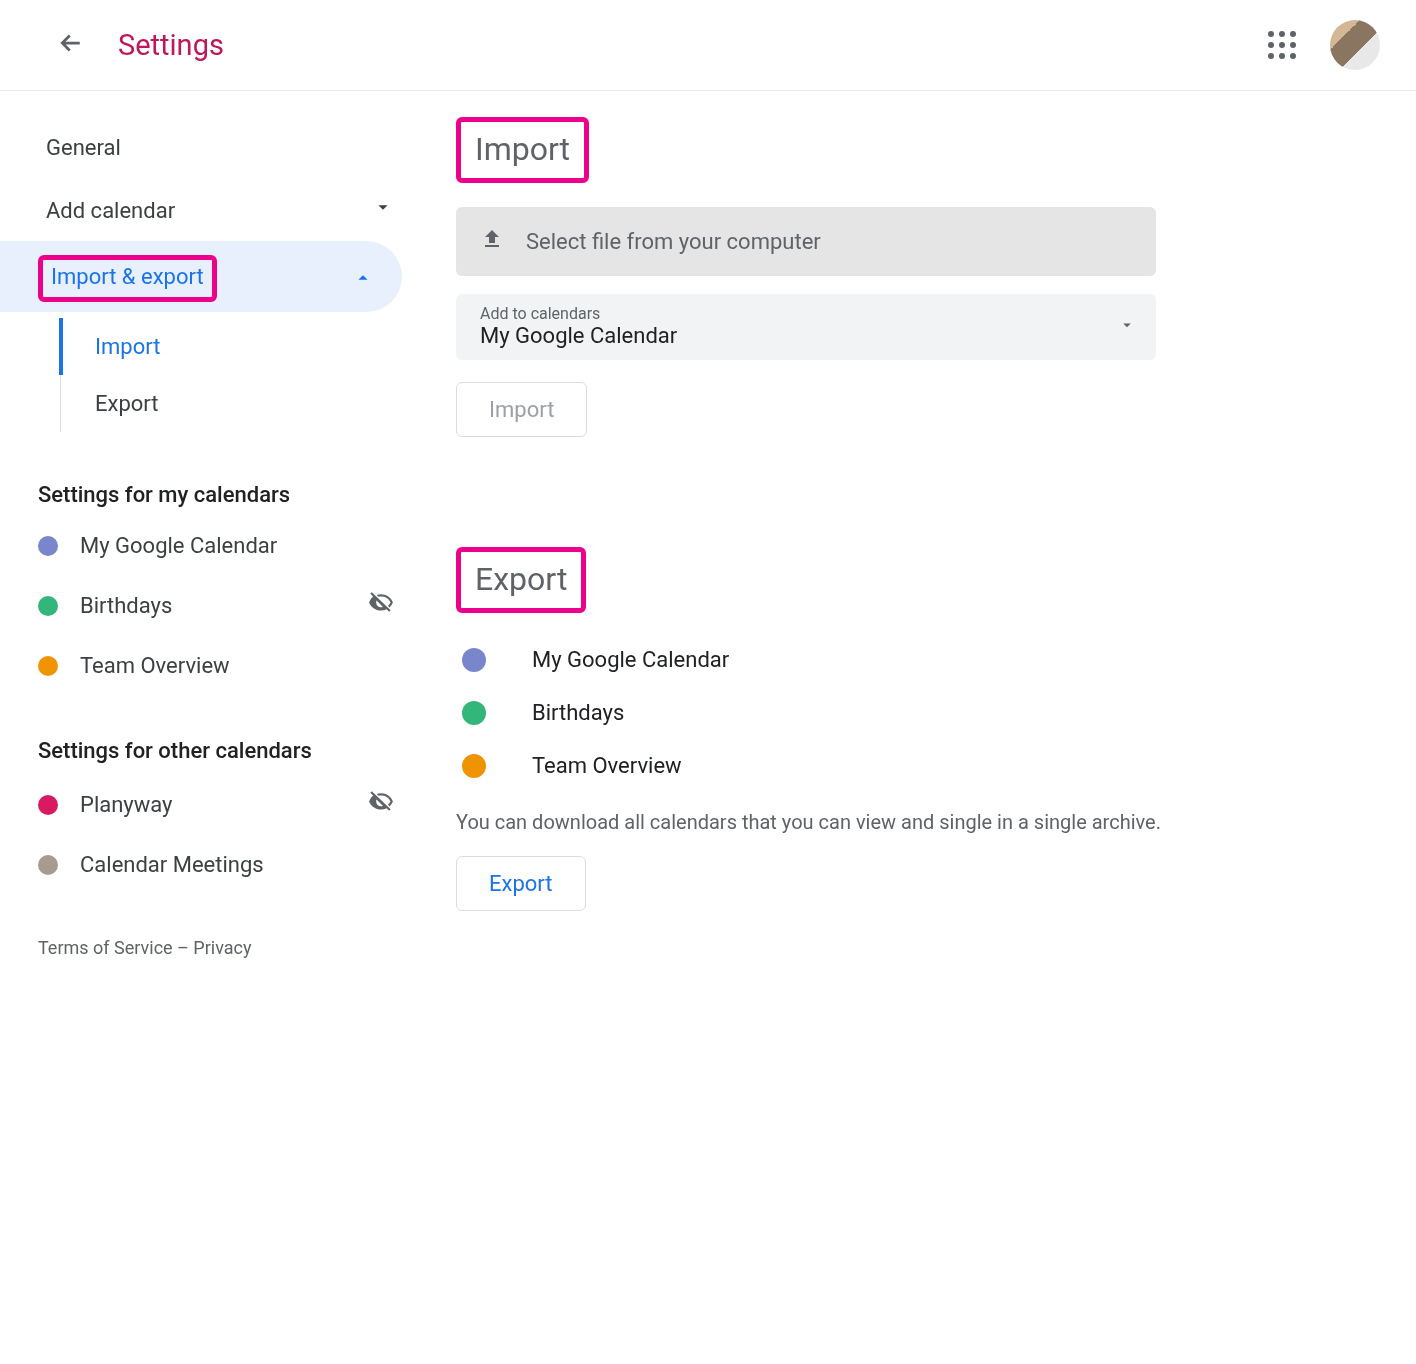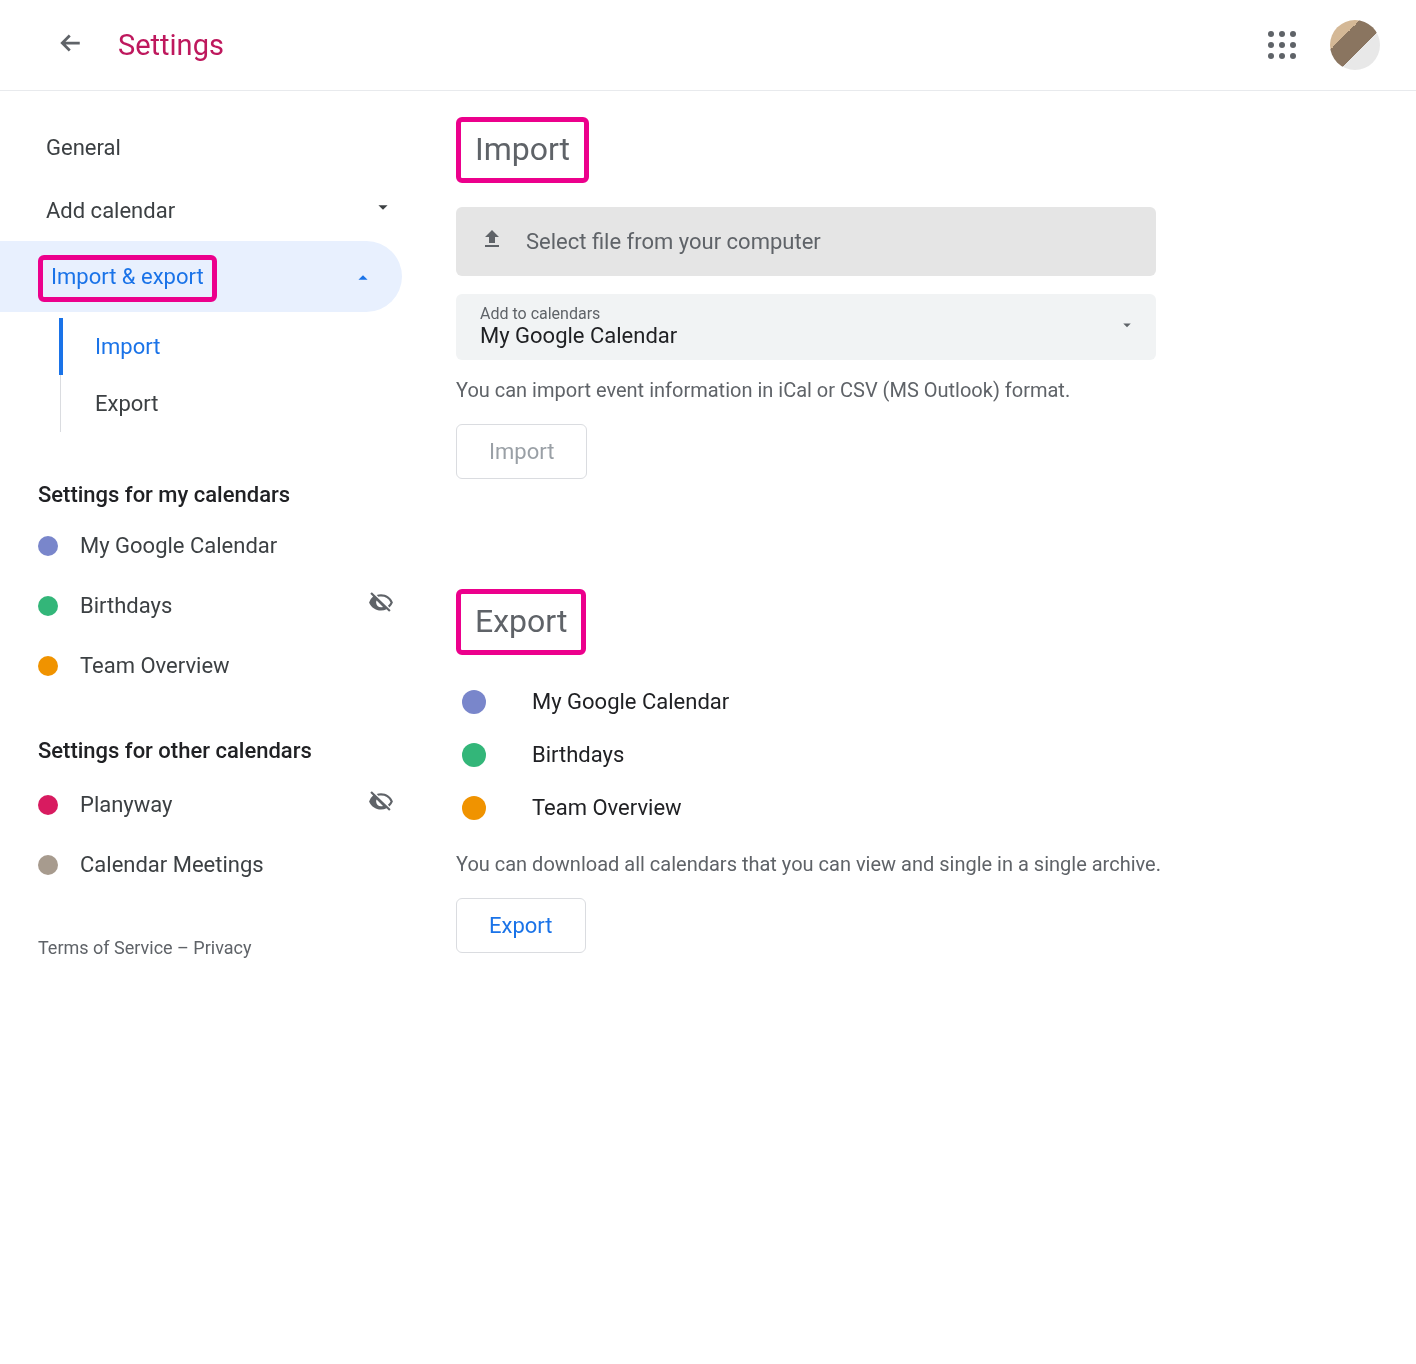--- a/index.html
+++ b/index.html
@@ -319,21 +319,20 @@
         <span class="select-label-sm">Add to calendars</span>
         <span class="select-value">My Google Calendar</span>
       </div>
       <span class="dropdown-caret">
         <svg width="18" height="18" viewBox="0 0 24 24" fill="currentColor">
             <path d="M7 10l5 5 5-5z"></path>
           </svg>
       </span>
     </div>
 
-    <div class="hint-text">You can import event information in iCal or CSV (MS Outlook) format.</div>
     <div class="btn disabled">Import</div>
 
     
     <div class="export-section">
       <div class="section-title">
         <span class="highlight-box">
           <span>Export</span>
         </span>
       </div>
       <div id="export-cals" style="margin-top:20px;">

